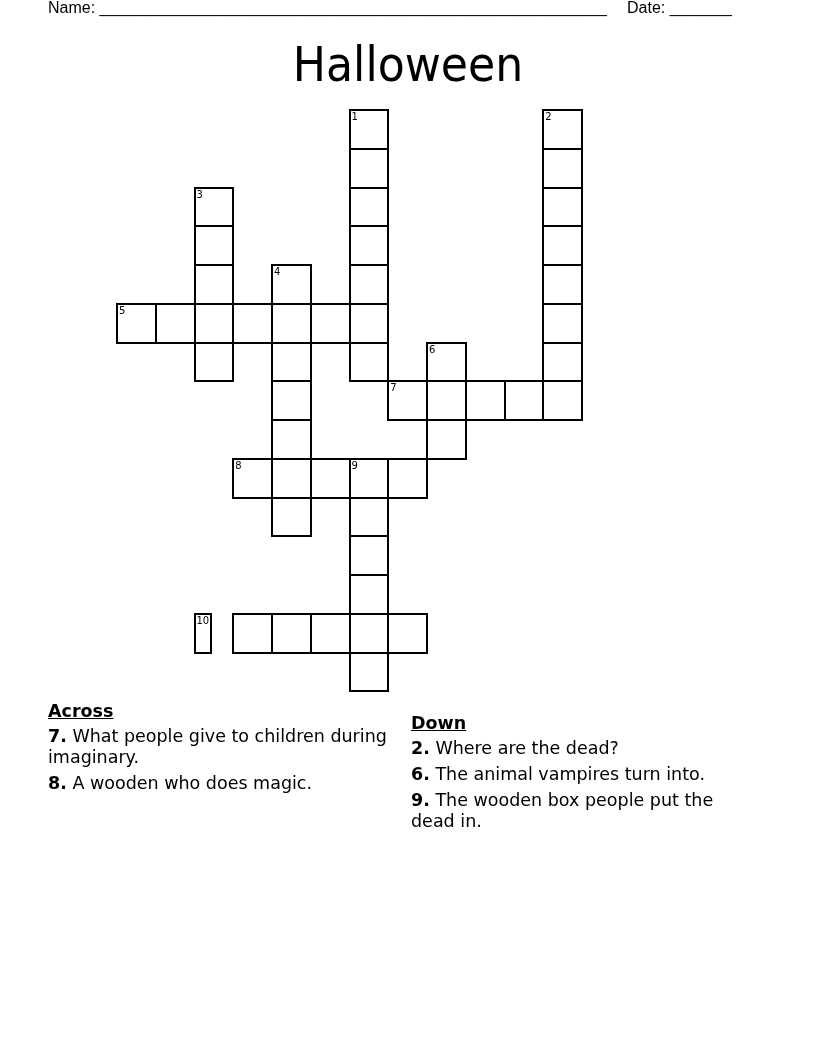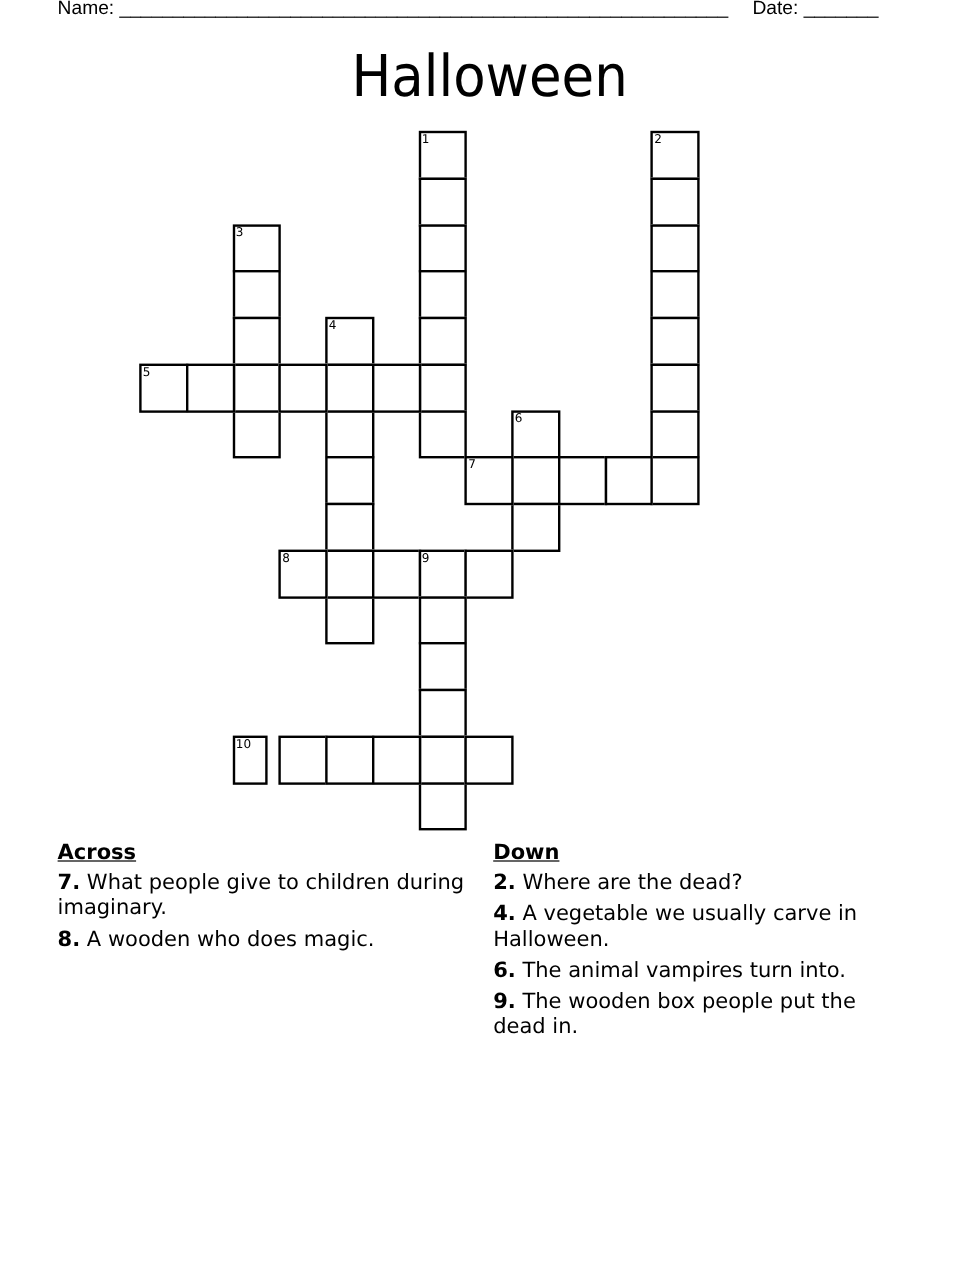--- a/index.html
+++ b/index.html
@@ -61,21 +61,21 @@
       line-height: 12px;
     }
     .clues {
       position: absolute;
       top: 701px;
       font-family: "DejaVu Sans", sans-serif;
       font-size: 17.5px;
       line-height: 21px;
     }
     #across { left: 48px; width: 340px; }
-    #down { left: 411px; width: 350px; }
+    #down { left: 411px; width: 350px; margin-top: 12px; }
     .clue-heading {
       font-weight: bold;
       text-decoration: underline;
       margin-bottom: 4px;
     }
     .clue {
       margin-bottom: 5px;
     }
     .clue-num { font-weight: bold; }
   </style>
@@ -145,34 +145,33 @@
     <div class="cell" style="left: 309.75px; top: 457.75px; width: 40.75px; height: 40.75px;"></div>
     <div class="cell" style="left: 348.5px; top: 457.75px; width: 40.75px; height: 40.75px;">
       <span class="cell-num">9</span>
     </div>
     <div class="cell" style="left: 387.25px; top: 457.75px; width: 40.75px; height: 40.75px;"></div>
     <div class="cell" style="left: 348.5px; top: 496.5px; width: 40.75px; height: 40.75px;"></div>
     <div class="cell" style="left: 348.5px; top: 535.25px; width: 40.75px; height: 40.75px;"></div>
     <div class="cell" style="left: 348.5px; top: 574px; width: 40.75px; height: 40.75px;"></div>
     <div class="cell" style="left: 348.5px; top: 612.75px; width: 40.75px; height: 40.75px;"></div>
     <div class="cell" style="left: 348.5px; top: 651.5px; width: 40.75px; height: 40.75px;"></div>
-    <div class="cell" style="left: 193.5px; top: 612.75px; width: 29px; height: 40.75px;">
+    <div class="cell" style="left: 193.5px; top: 612.75px; width: 18px; height: 40.75px;">
       <span class="cell-num">10</span>
     </div>
     <div class="cell" style="left: 232.25px; top: 612.75px; width: 40.75px; height: 40.75px;"></div>
     <div class="cell" style="left: 271px; top: 612.75px; width: 40.75px; height: 40.75px;"></div>
     <div class="cell" style="left: 309.75px; top: 612.75px; width: 40.75px; height: 40.75px;"></div>
     <div class="cell" style="left: 387.25px; top: 612.75px; width: 40.75px; height: 40.75px;"></div>
   </div>
 
 <div id="across" class="clues">
   <div class="clue-heading">Across</div>
   <div class="clue"><span class="clue-num">7.</span><span> What people give to children during imaginary.</span></div>
   <div class="clue"><span class="clue-num">8.</span><span> A wooden who does magic.</span></div>
 </div>
 
 <div id="down" class="clues">
   <div class="clue-heading">Down</div>
   <div class="clue"><span class="clue-num">2.</span><span> Where are the dead?</span></div>
-  <div class="clue"><span class="clue-num">4.</span><span> A vegetable we usually carve in Halloween.</span></div>
   <div class="clue"><span class="clue-num">6.</span><span> The animal vampires turn into.</span></div>
   <div class="clue"><span class="clue-num">9.</span><span> The wooden box people put the dead in.</span></div>
 </div>
 
 </body></html>

